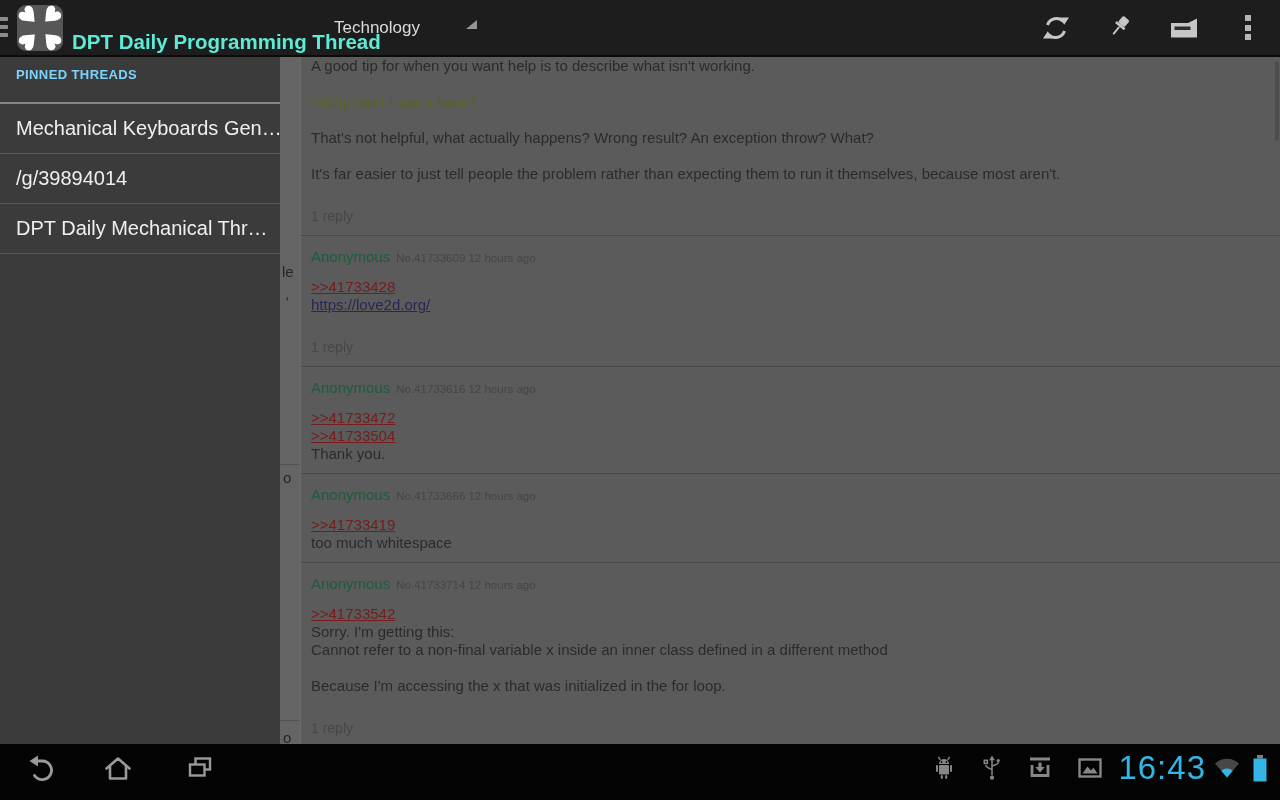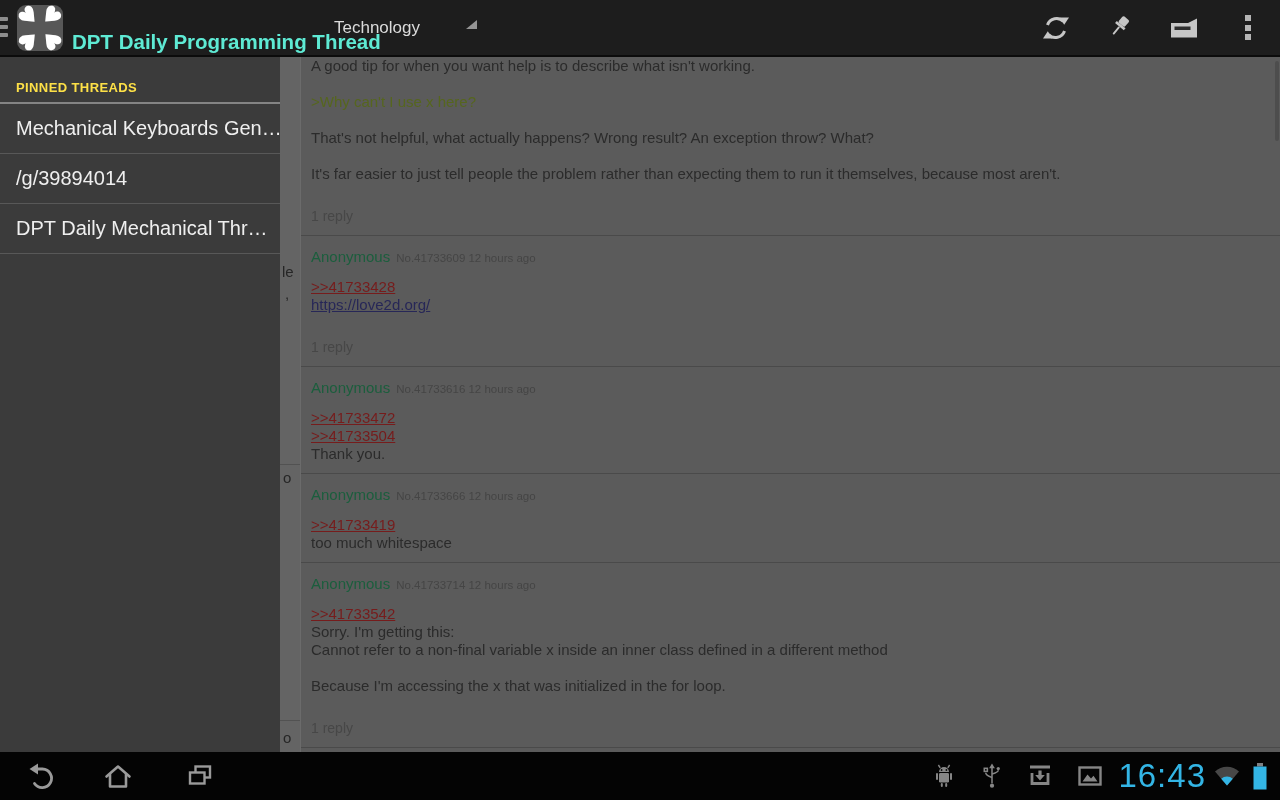--- a/index.html
+++ b/index.html
@@ -20,21 +20,21 @@
   .spinner{position:absolute;left:326px;top:0;width:164px;height:37px;cursor:pointer;}
   .spinner .slabel{position:absolute;left:8px;top:0;height:55px;line-height:55px;font-size:17px;color:#dbdbdb;}
   .caret{position:absolute;left:140px;bottom:8px;width:0;height:0;border-left:11px solid transparent;border-bottom:9px solid #949494;}
   .actions{position:absolute;right:0;top:0;height:55px;display:flex;}
   .abtn{width:64px;height:55px;background:none;border:none;display:flex;align-items:center;justify-content:center;cursor:pointer;padding:0;}
   .dots i{display:block;width:6px;height:6px;background:#b5b5b5;margin:3.5px auto;}
 
   
   .drawer{position:absolute;left:0;top:57px;bottom:48px;width:280px;background:#3b3b3b;z-index:8;}
   .drawer-header{height:45px;padding:0 16px;display:flex;align-items:flex-end;border-bottom:2px solid #848484;}
-  .drawer-header span{font-size:13px;font-weight:bold;color:#fde047;letter-spacing:.4px;padding-bottom:7px;}
+  .drawer-header span{font-size:13px;font-weight:bold;color:#7dd3fc;letter-spacing:.4px;padding-bottom:20px;}
   .drawer ul{list-style:none;margin:0;padding:0;}
   .drawer li{height:49px;line-height:49px;padding:0 16px;font-size:20px;color:#efefef;border-bottom:1px solid #585858;white-space:nowrap;overflow:hidden;cursor:pointer;}
 
   
   .peek{position:absolute;left:280px;top:57px;bottom:48px;width:20px;background:#646464;overflow:hidden;z-index:2;}
   .peek .f{position:absolute;color:#262626;font-size:15px;line-height:18px;}
   .f1{left:2px;top:206px;}
   .f2{left:5px;top:228px;}
   .f3{left:3px;top:412px;font-size:11px;color:#3d3d3d;}
   .f4{left:3px;top:672px;font-size:11px;color:#3d3d3d;}
@@ -51,21 +51,21 @@
   .ln{font-size:15px;line-height:18px;color:#2b2b2b;}
   .green{color:#56661e;}
   .replies{font-size:14px;line-height:18px;color:#474747;margin-top:6px;width:max-content;cursor:pointer;}
   .br{height:18px;}
   a.quote,a.link{display:block;font-size:15px;line-height:18px;text-decoration:underline;width:max-content;}
   a.quote{color:#761c1c;}
   a.link{color:#272757;}
   .scrollthumb{position:absolute;right:1px;top:4px;width:4px;height:80px;background:#4d4d4d;border-radius:2px;}
 
   
-  .navbar{position:absolute;left:0;right:0;bottom:0;height:48px;background:#040404;z-index:10;}
+  .navbar{position:absolute;left:0;right:0;bottom:0;height:56px;background:#040404;z-index:10;}
   .navbtn{position:absolute;top:0;width:44px;height:48px;background:none;border:none;display:flex;align-items:center;justify-content:center;cursor:pointer;padding:0;}
   .nb-back{left:20px;} .nb-home{left:96px;} .nb-recents{left:178px;}
   .statusgroup{position:absolute;right:12px;top:0;height:48px;display:flex;align-items:center;}
   .sicon{margin-left:26px;display:flex;align-items:center;}
   .clock{margin-left:16px;font-size:33px;color:#33b5e5;letter-spacing:1px;line-height:48px;}
   .wifi{margin-left:8px;} .battery{margin-left:12px;}
 </style>
 </head>
 <body>
 

